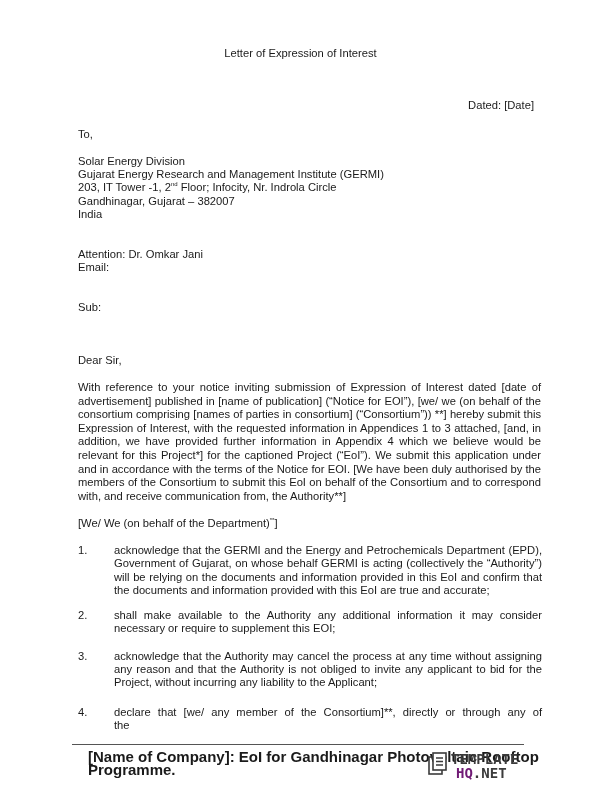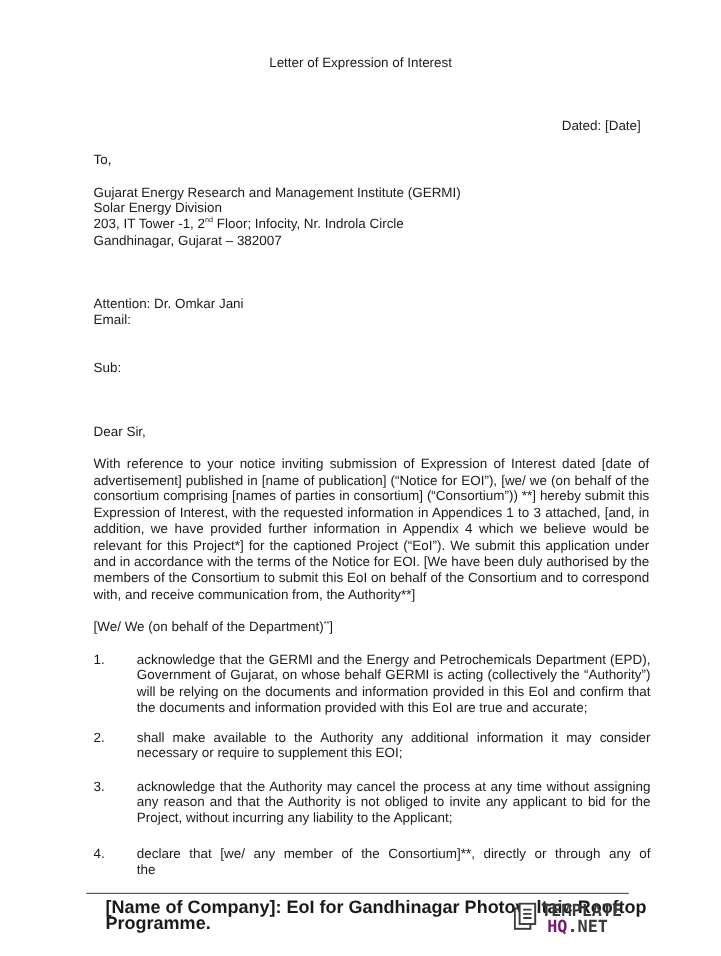--- a/index.html
+++ b/index.html
@@ -32,24 +32,25 @@
 <body>
 
 <div>
 
   <div class="abs title">Letter of Expression of Interest</div>
   <div class="abs dated">Dated: [Date]</div>
 
   <div class="abs block" style="top:128px;">To,</div>
 
   <div class="abs block" style="top:155px;">
+    <div>Solar Energy Division</div>
     <div>Gujarat Energy Research and Management Institute (GERMI)</div>
-    <div>Solar Energy Division</div>
     <div><span>203, IT Tower -1, 2</span><sup>nd</sup><span> Floor; Infocity, Nr. Indrola Circle</span></div>
     <div>Gandhinagar, Gujarat – 382007</div>
+    <div>India</div>
   </div>
 
   <div class="abs block" style="top:248px;">
     <div>Attention: Dr. Omkar Jani</div>
     <div>Email:</div>
   </div>
 
   <div class="abs" style="top:301px; left:0; width:601px; height:30px;text-decoration:underline;">
     <span class="sub-label">Sub:</span>
   </div>

